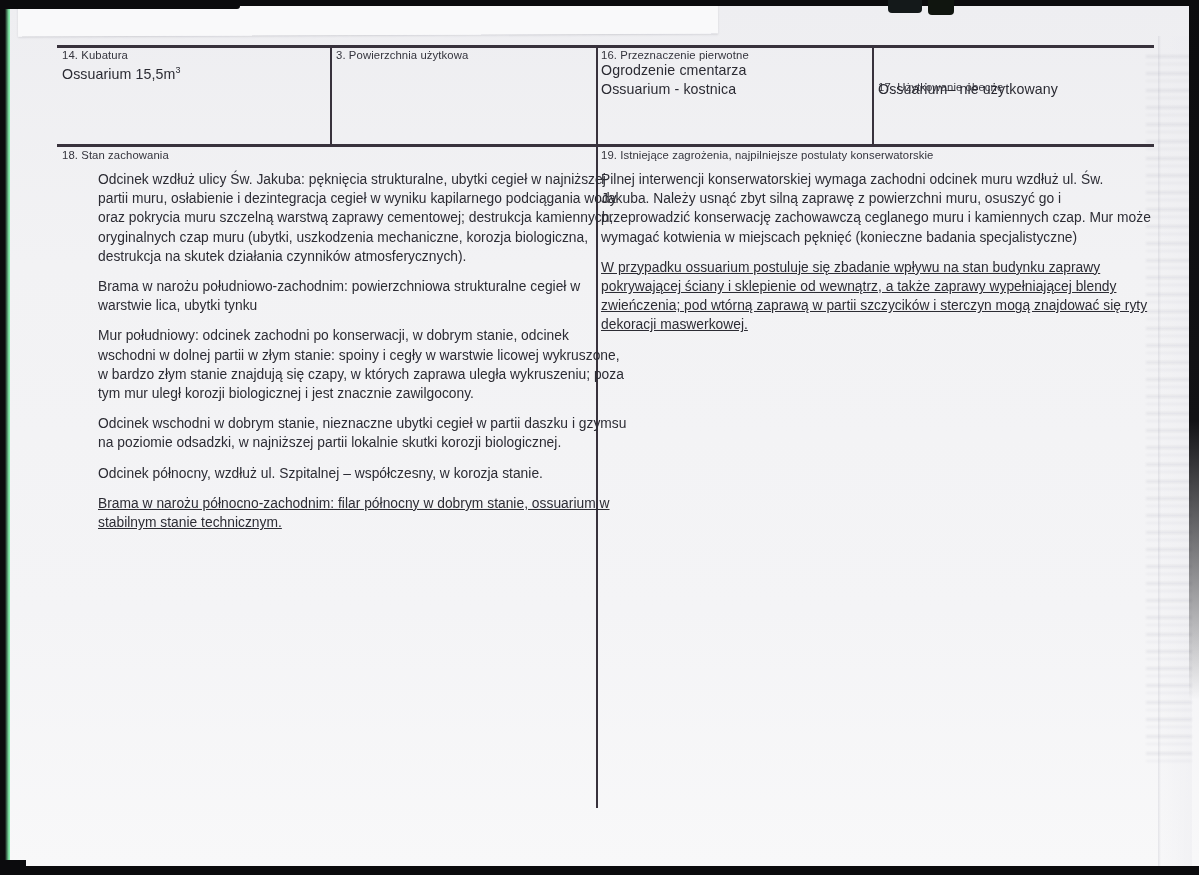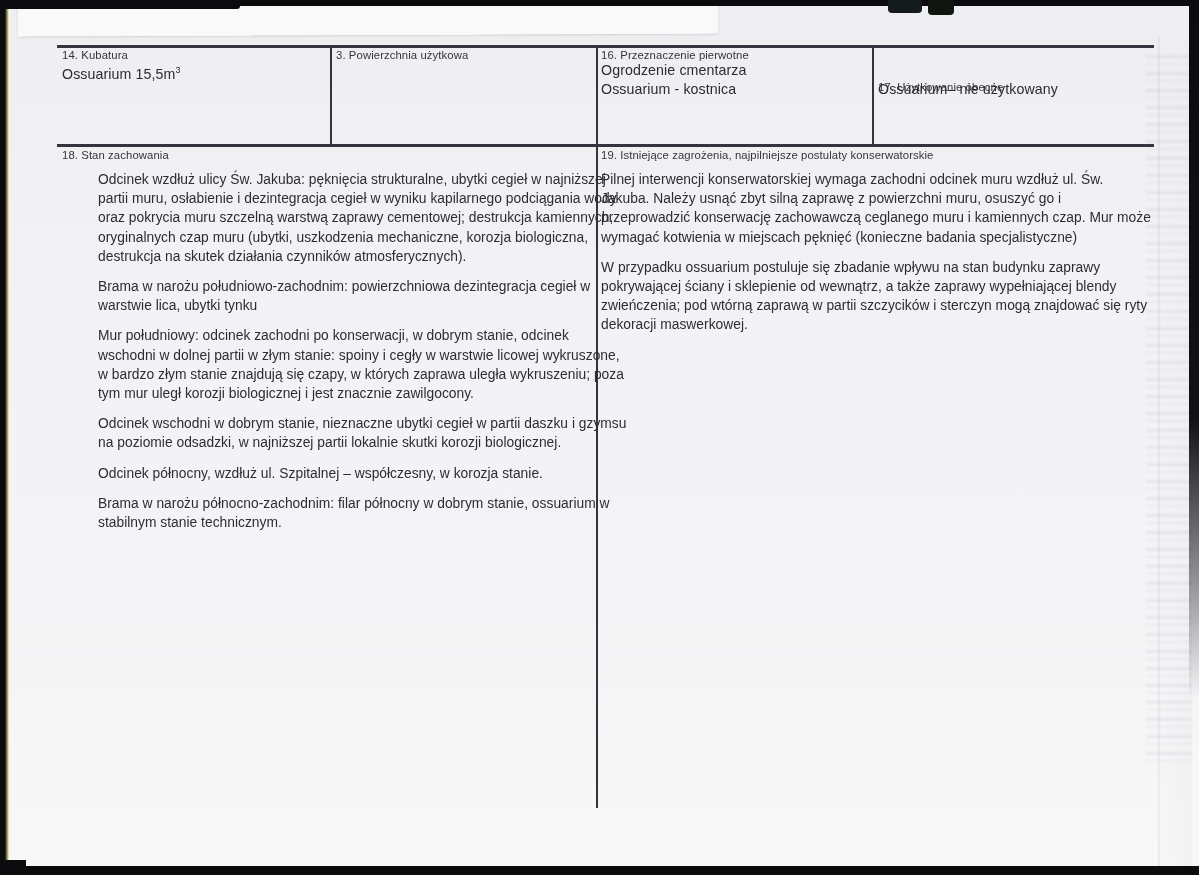--- a/index.html
+++ b/index.html
@@ -2,21 +2,21 @@
 <html><head>
 <meta charset="utf-8">
 <style>
   html,body{margin:0;padding:0;}
   body{
     width:1199px;height:875px;overflow:hidden;
     background:#0d0d0f;
     font-family:"Liberation Sans","DejaVu Sans",sans-serif;
     -webkit-font-smoothing:antialiased;
   }
-  .scan{position:relative;width:1199px;height:875px;overflow:hidden;background:#fef9c3;}
+  .scan{position:relative;width:1199px;height:875px;overflow:hidden;background:#86efac;}
 
   
   .page{
     position:absolute;left:10px;top:5px;width:1189px;height:862px;
     background:linear-gradient(180deg,#eeeef1 0%,#f2f2f4 30%,#f4f4f6 70%,#f8f8f9 100%);
   }
   
   .tape{
     position:absolute;left:18px;top:4px;width:700px;height:31px;
     background:rgba(250,250,251,0.85);
@@ -63,21 +63,21 @@
     position:absolute;
     font-size:14.2px;color:#2b2b33;letter-spacing:.1px;line-height:19.5px;white-space:nowrap;
   }
   .cell-value sup{font-size:9px;vertical-align:6px;}
 
   .textcol{
     position:absolute;
     font-size:13.8px;color:#2c2c34;line-height:19.2px;letter-spacing:.02px;
   }
   .textcol p{margin:0 0 11px 0;padding:0;}
-  .textcol p:last-child{margin-bottom:0;}
+  .textcol p:last-child{margin-bottom:0;text-decoration:underline;}
   #col18{left:62px;top:170px;width:532px;margin-left:36px;}
   #col19{left:601px;top:170px;width:553px;}
 </style>
 </head>
 <body>
 
 <div class="scan">
 
   <div class="page"></div>
   <div class="tape"></div>
@@ -108,21 +108,21 @@
   <div class="cell-label" style="left:601px;top:49px;">16. Przeznaczenie pierwotne</div>
   <div class="cell-value" style="left:601px;top:61px;">Ogrodzenie cmentarza</div>
   <div class="cell-value" style="left:601px;top:80px;">Ossuarium - kostnica</div>
 
   <div class="cell-label" style="left:878px;top:49px;margin-top:32px;">17. Użytkowanie obecne</div>
   <div class="cell-value" style="left:878px;top:80px;">Ossuarium– nie użytkowany</div>
 
   <div class="cell-label" style="left:62px;top:149px;">18. Stan zachowania</div>
   <div class="textcol" id="col18">
     <p>Odcinek wzdłuż ulicy Św. Jakuba: pęknięcia strukturalne, ubytki cegieł w najniższej partii muru, osłabienie i dezintegracja cegieł w wyniku kapilarnego podciągania wody oraz pokrycia muru szczelną warstwą zaprawy cementowej; destrukcja kamiennych, oryginalnych czap muru (ubytki, uszkodzenia mechaniczne, korozja biologiczna, destrukcja na skutek działania czynników atmosferycznych).</p>
-    <p>Brama w narożu południowo-zachodnim: powierzchniowa dezintegracja cegieł w warstwie lica, ubytki tynku</p>
+    <p>Brama w narożu południowo-zachodnim: powierzchniowa strukturalne cegieł w warstwie lica, ubytki tynku</p>
     <p>Mur południowy: odcinek zachodni po konserwacji, w dobrym stanie, odcinek wschodni w dolnej partii w złym stanie: spoiny i cegły w warstwie licowej wykruszone, w bardzo złym stanie znajdują się czapy, w których zaprawa uległa wykruszeniu; poza tym mur uległ korozji biologicznej i jest znacznie zawilgocony.</p>
     <p>Odcinek wschodni w dobrym stanie, nieznaczne ubytki cegieł w partii daszku i gzymsu na poziomie odsadzki, w najniższej partii lokalnie skutki korozji biologicznej.</p>
     <p>Odcinek północny, wzdłuż ul. Szpitalnej – współczesny, w korozja stanie.</p>
     <p>Brama w narożu północno-zachodnim: filar północny w dobrym stanie, ossuarium w stabilnym stanie technicznym.</p>
   </div>
 
   <div class="cell-label" style="left:601px;top:149px;">19. Istniejące zagrożenia, najpilniejsze postulaty konserwatorskie</div>
   <div class="textcol" id="col19">
     <p>Pilnej interwencji konserwatorskiej wymaga zachodni odcinek muru wzdłuż ul. Św. Jakuba. Należy usnąć zbyt silną zaprawę z powierzchni muru, osuszyć go i przeprowadzić konserwację zachowawczą ceglanego muru i kamiennych czap. Mur może wymagać kotwienia w miejscach pęknięć (konieczne badania specjalistyczne)</p>
     <p>W przypadku ossuarium postuluje się zbadanie wpływu na stan budynku zaprawy pokrywającej ściany i sklepienie od wewnątrz, a także zaprawy wypełniającej blendy zwieńczenia; pod wtórną zaprawą w partii szczycików i sterczyn mogą znajdować się ryty dekoracji maswerkowej.</p>

